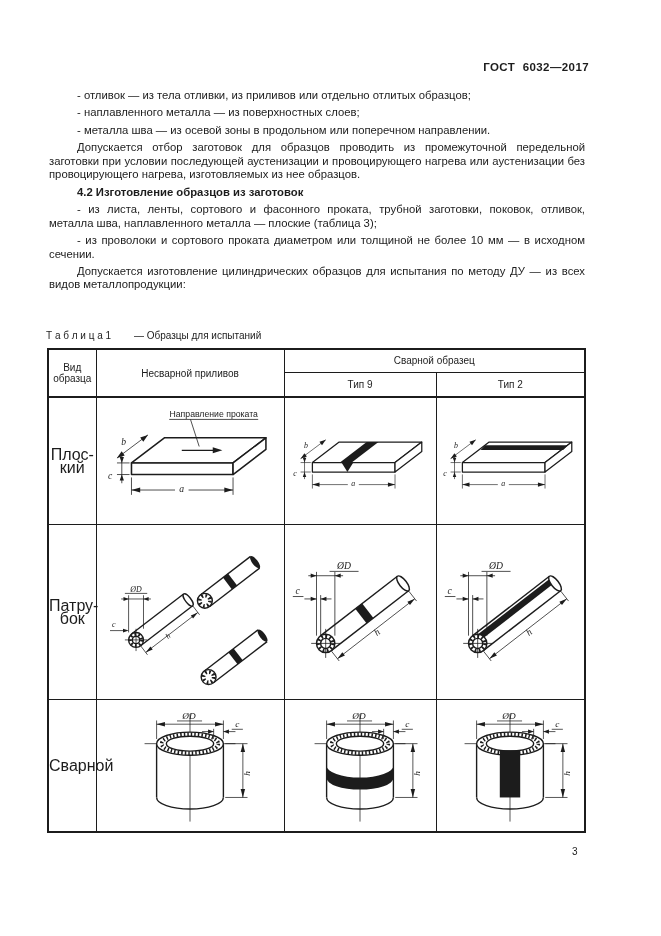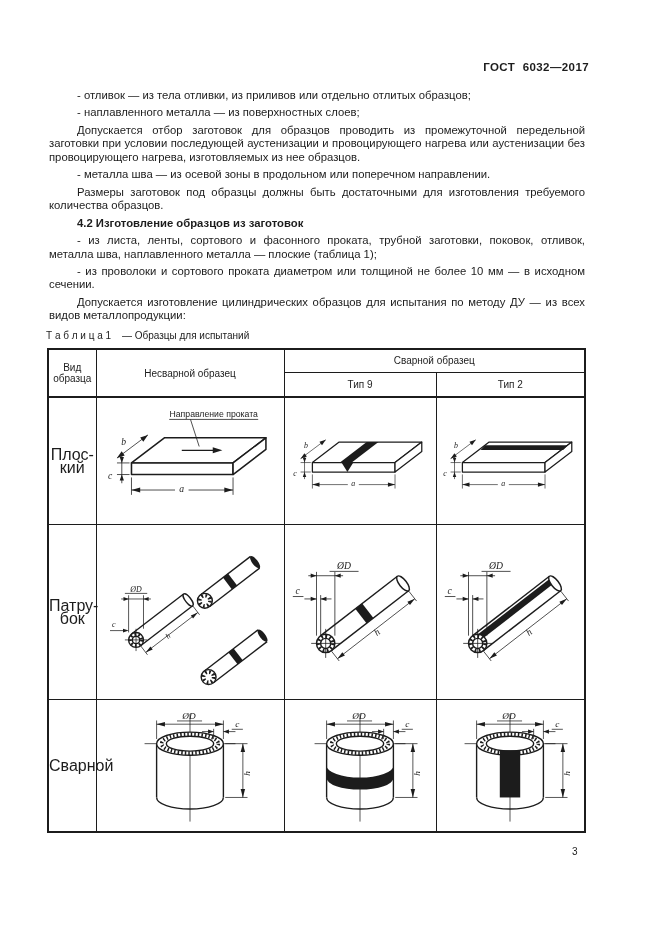--- a/index.html
+++ b/index.html
@@ -5,21 +5,21 @@
   html,body{margin:0;padding:0;background:#ffffff;}
   .page{position:relative;width:661px;height:936px;background:#ffffff;
         font-family:"Liberation Sans",sans-serif;color:#1c1c1c;overflow:hidden;}
   .doc-code{position:absolute;top:61px;right:72px;font-size:11.5px;font-weight:bold;
             letter-spacing:.4px;word-spacing:4px;}
   .body-text{position:absolute;left:45px;top:85px;width:544px;font-size:11.3px;
              line-height:13.45px;text-align:justify;}
   .body-text p{margin:4px;text-indent:28px;}
   .body-text p.heading{font-weight:bold;}
   .tbl-caption{position:absolute;left:46px;top:330px;font-size:10px;}
-  .tbl-caption .cap-rest{margin-left:8px;}
+  .tbl-caption .cap-rest{margin-left:20px;}
   table.spec{position:absolute;left:47px;top:348px;width:537px;border-collapse:collapse;
              table-layout:fixed;font-size:10px;color:#1c1c1c;background:#fff;border-radius:22px;}
   table.spec{border:2px solid #1c1c1c;}
   table.spec th,table.spec td{border:1px solid #1c1c1c;padding:0;font-weight:normal;
              text-align:center;vertical-align:middle;}
   tr.h1{height:23px;} tr.h2{height:25px;}
   tr.r1{height:127px;} tr.r2{height:175px;} tr.r3{height:133px;}
   .hb{border-bottom:2.5px solid #1c1c1c !important;}
   td.rowlabel{vertical-align:top;text-align:left;padding:5px 3px 0 7px;
               font-size:16px;line-height:13px;}
@@ -44,45 +44,44 @@
 </head>
 <body>
 
 <div class="page">
 
   <div class="doc-code">ГОСТ 6032—2017</div>
 
   <div class="body-text">
     <p>- отливок — из тела отливки, из приливов или отдельно отлитых образцов;</p>
     <p>- наплавленного металла — из поверхностных слоев;</p>
+    <p>- металла шва — из осевой зоны в продольном или поперечном направлении.</p>
     <p>Допускается отбор заготовок для образцов проводить из промежуточной передельной заготовки при условии последующей аустенизации и провоцирующего нагрева или аустенизации без провоцирующего нагрева, изготовляемых из нее образцов.</p>
-    <p>- металла шва — из осевой зоны в продольном или поперечном направлении.</p>
-    <p>Размеры заготовок под образцы должны быть достаточными для изготовления требуемого количества образцов.</p>
     <p class="heading">4.2 Изготовление образцов из заготовок</p>
-    <p>- из листа, ленты, сортового и фасонного проката, трубной заготовки, поковок, отливок, металла шва, наплавленного металла — плоские (таблица 1);</p>
+    <p>- из листа, ленты, сортового и фасонного проката, трубной заготовки, поковок, отливок, металла шва, наплавленного металла — плоские (таблица 3);</p>
     <p>- из проволоки и сортового проката диаметром или толщиной не более 10 мм — в исходном сечении.</p>
     <p>Допускается изготовление цилиндрических образцов для испытания по методу ДУ — из всех видов металлопродукции:</p>
   </div>
 
   <div class="tbl-caption">
     <span class="cap-label">Т а б л и ц а  1</span>
     <span class="cap-rest">— Образцы для испытаний</span>
   </div>
 
   <table class="spec">
     <colgroup>
       <col style="width:48px">
         <col style="width:188px">
         <col style="width:152px">
         <col style="width:149px">
     </colgroup>
     <thead>
       <tr class="h1">
         <th rowspan="2" class="hb">Вид образца</th>
-        <th rowspan="2" class="hb">Несварной образец</th>
+        <th rowspan="2" class="hb">Несварной приливов</th>
         <th colspan="2">Сварной образец</th>
       </tr>
       <tr class="h2">
         <th class="hb">Тип 9</th>
         <th class="hb">Тип 2</th>
       </tr>
     </thead>
     <tbody>
 
       <tr class="r1">

